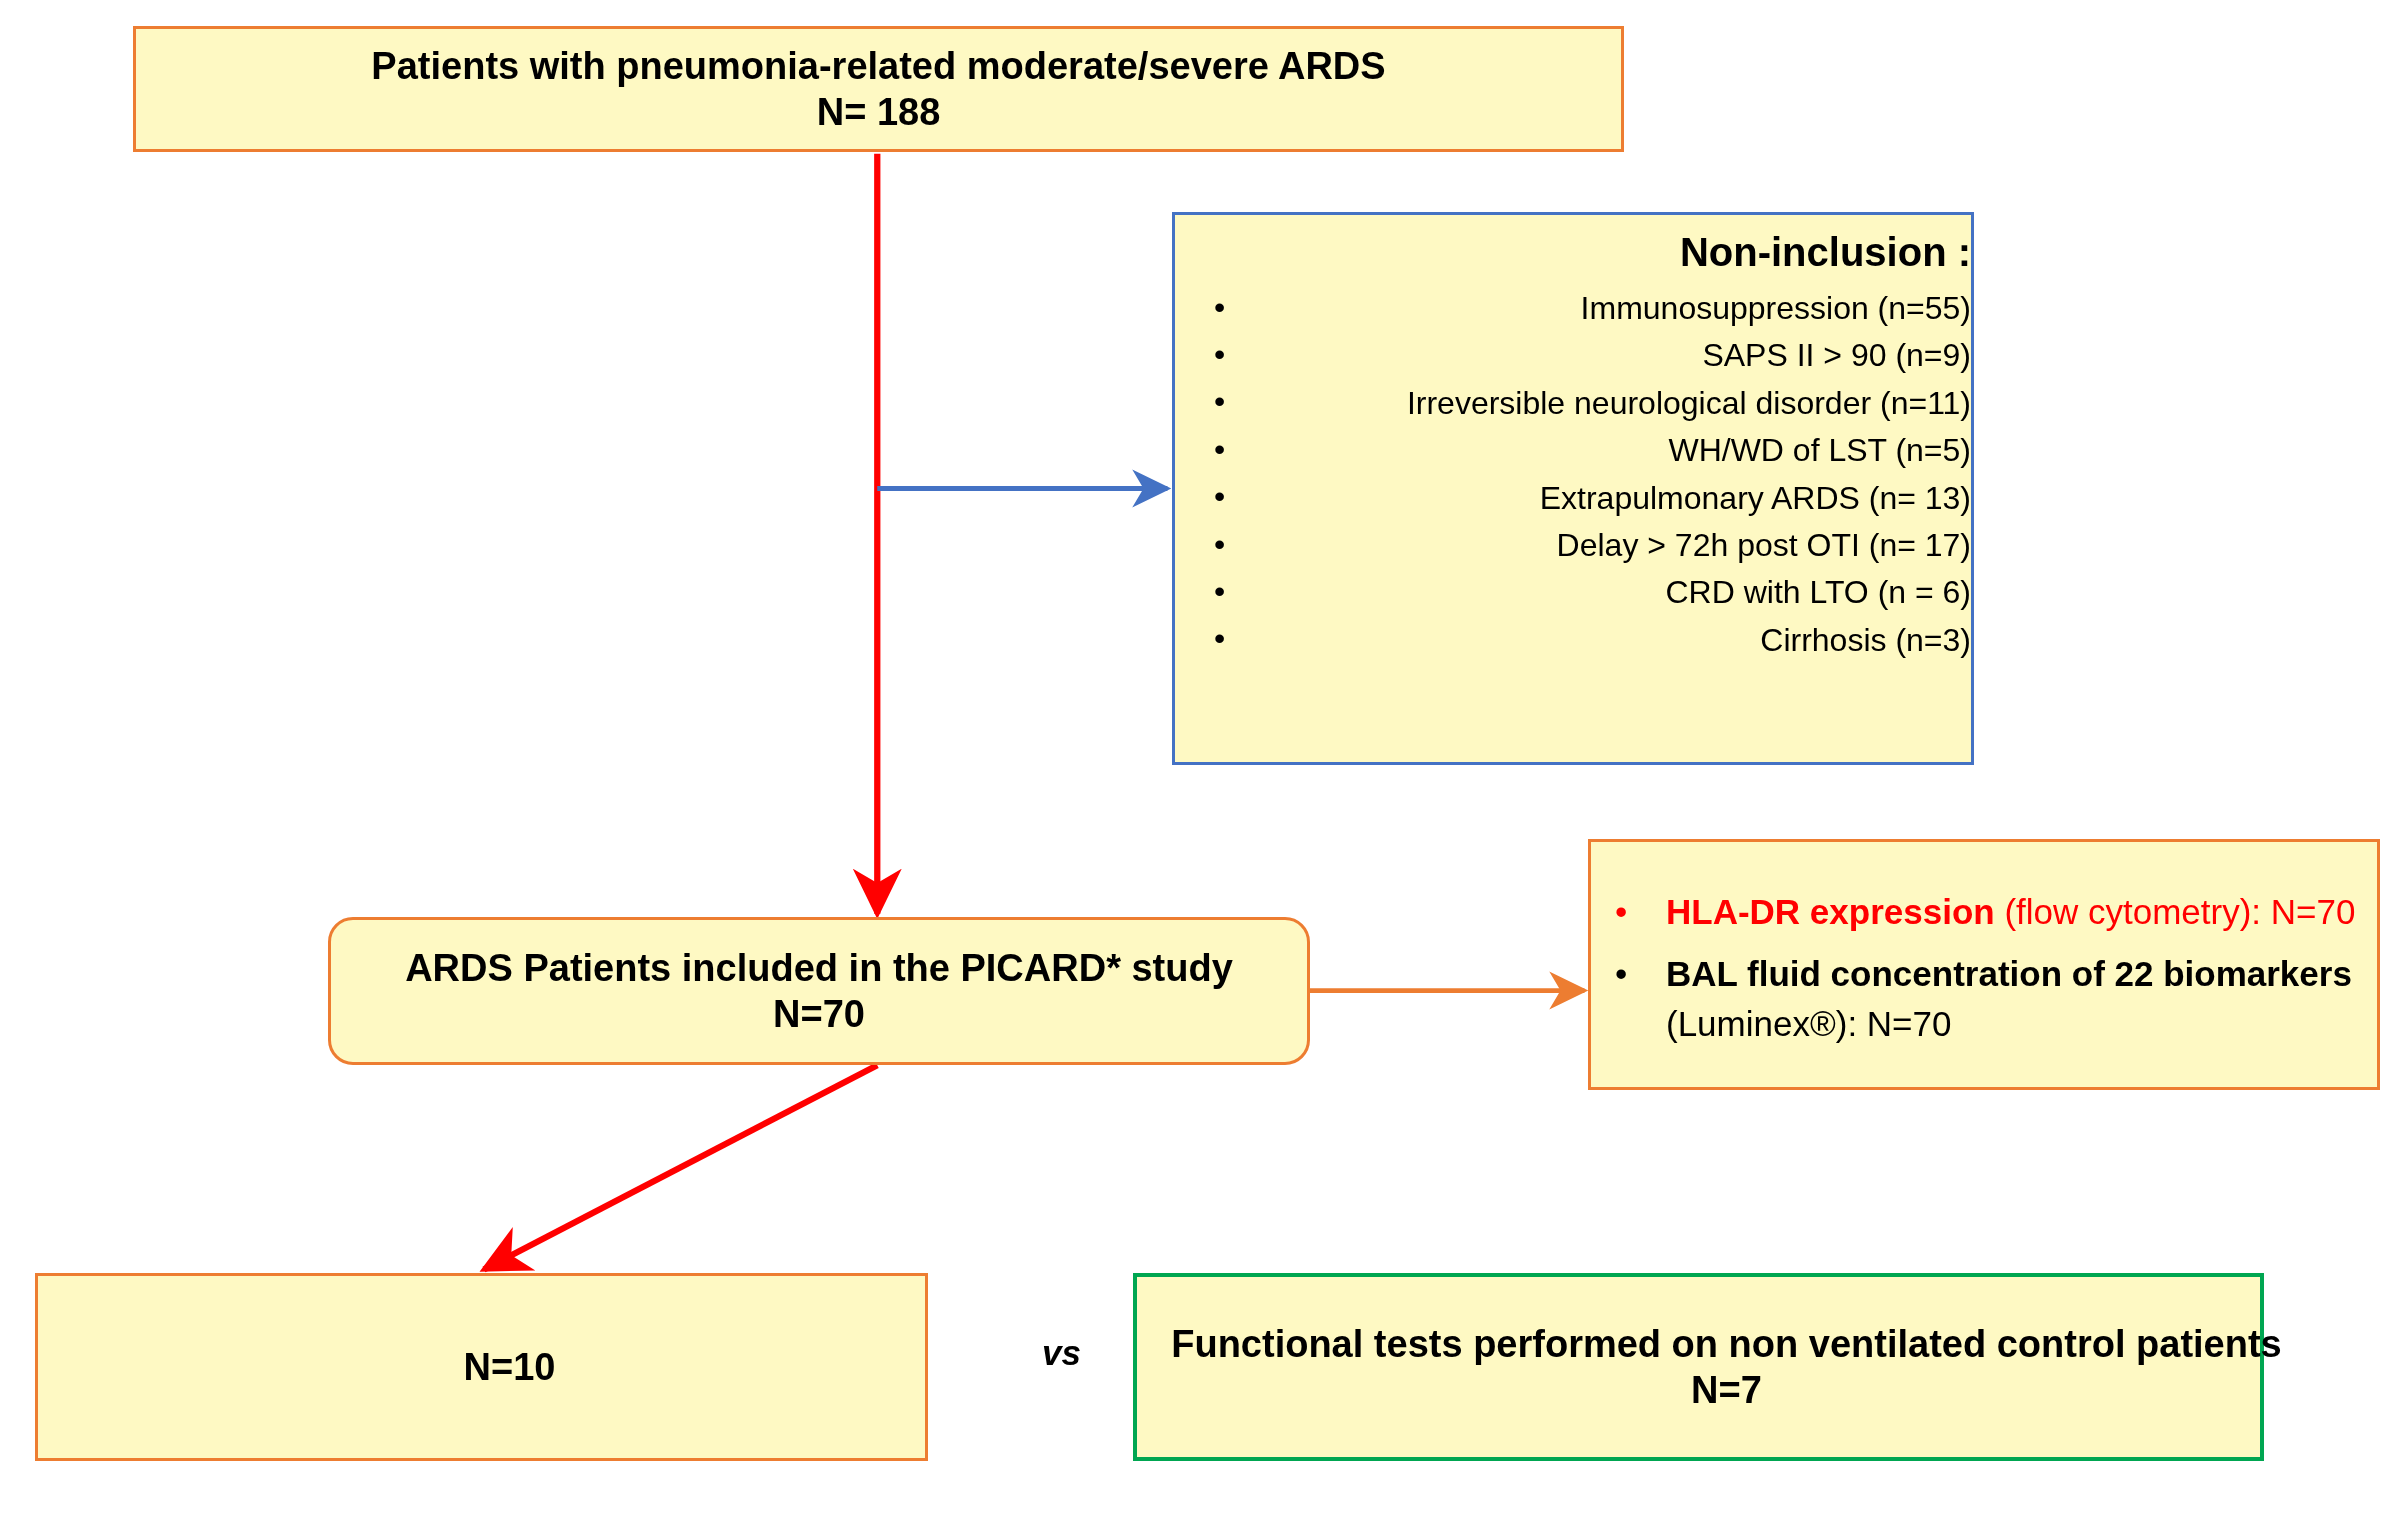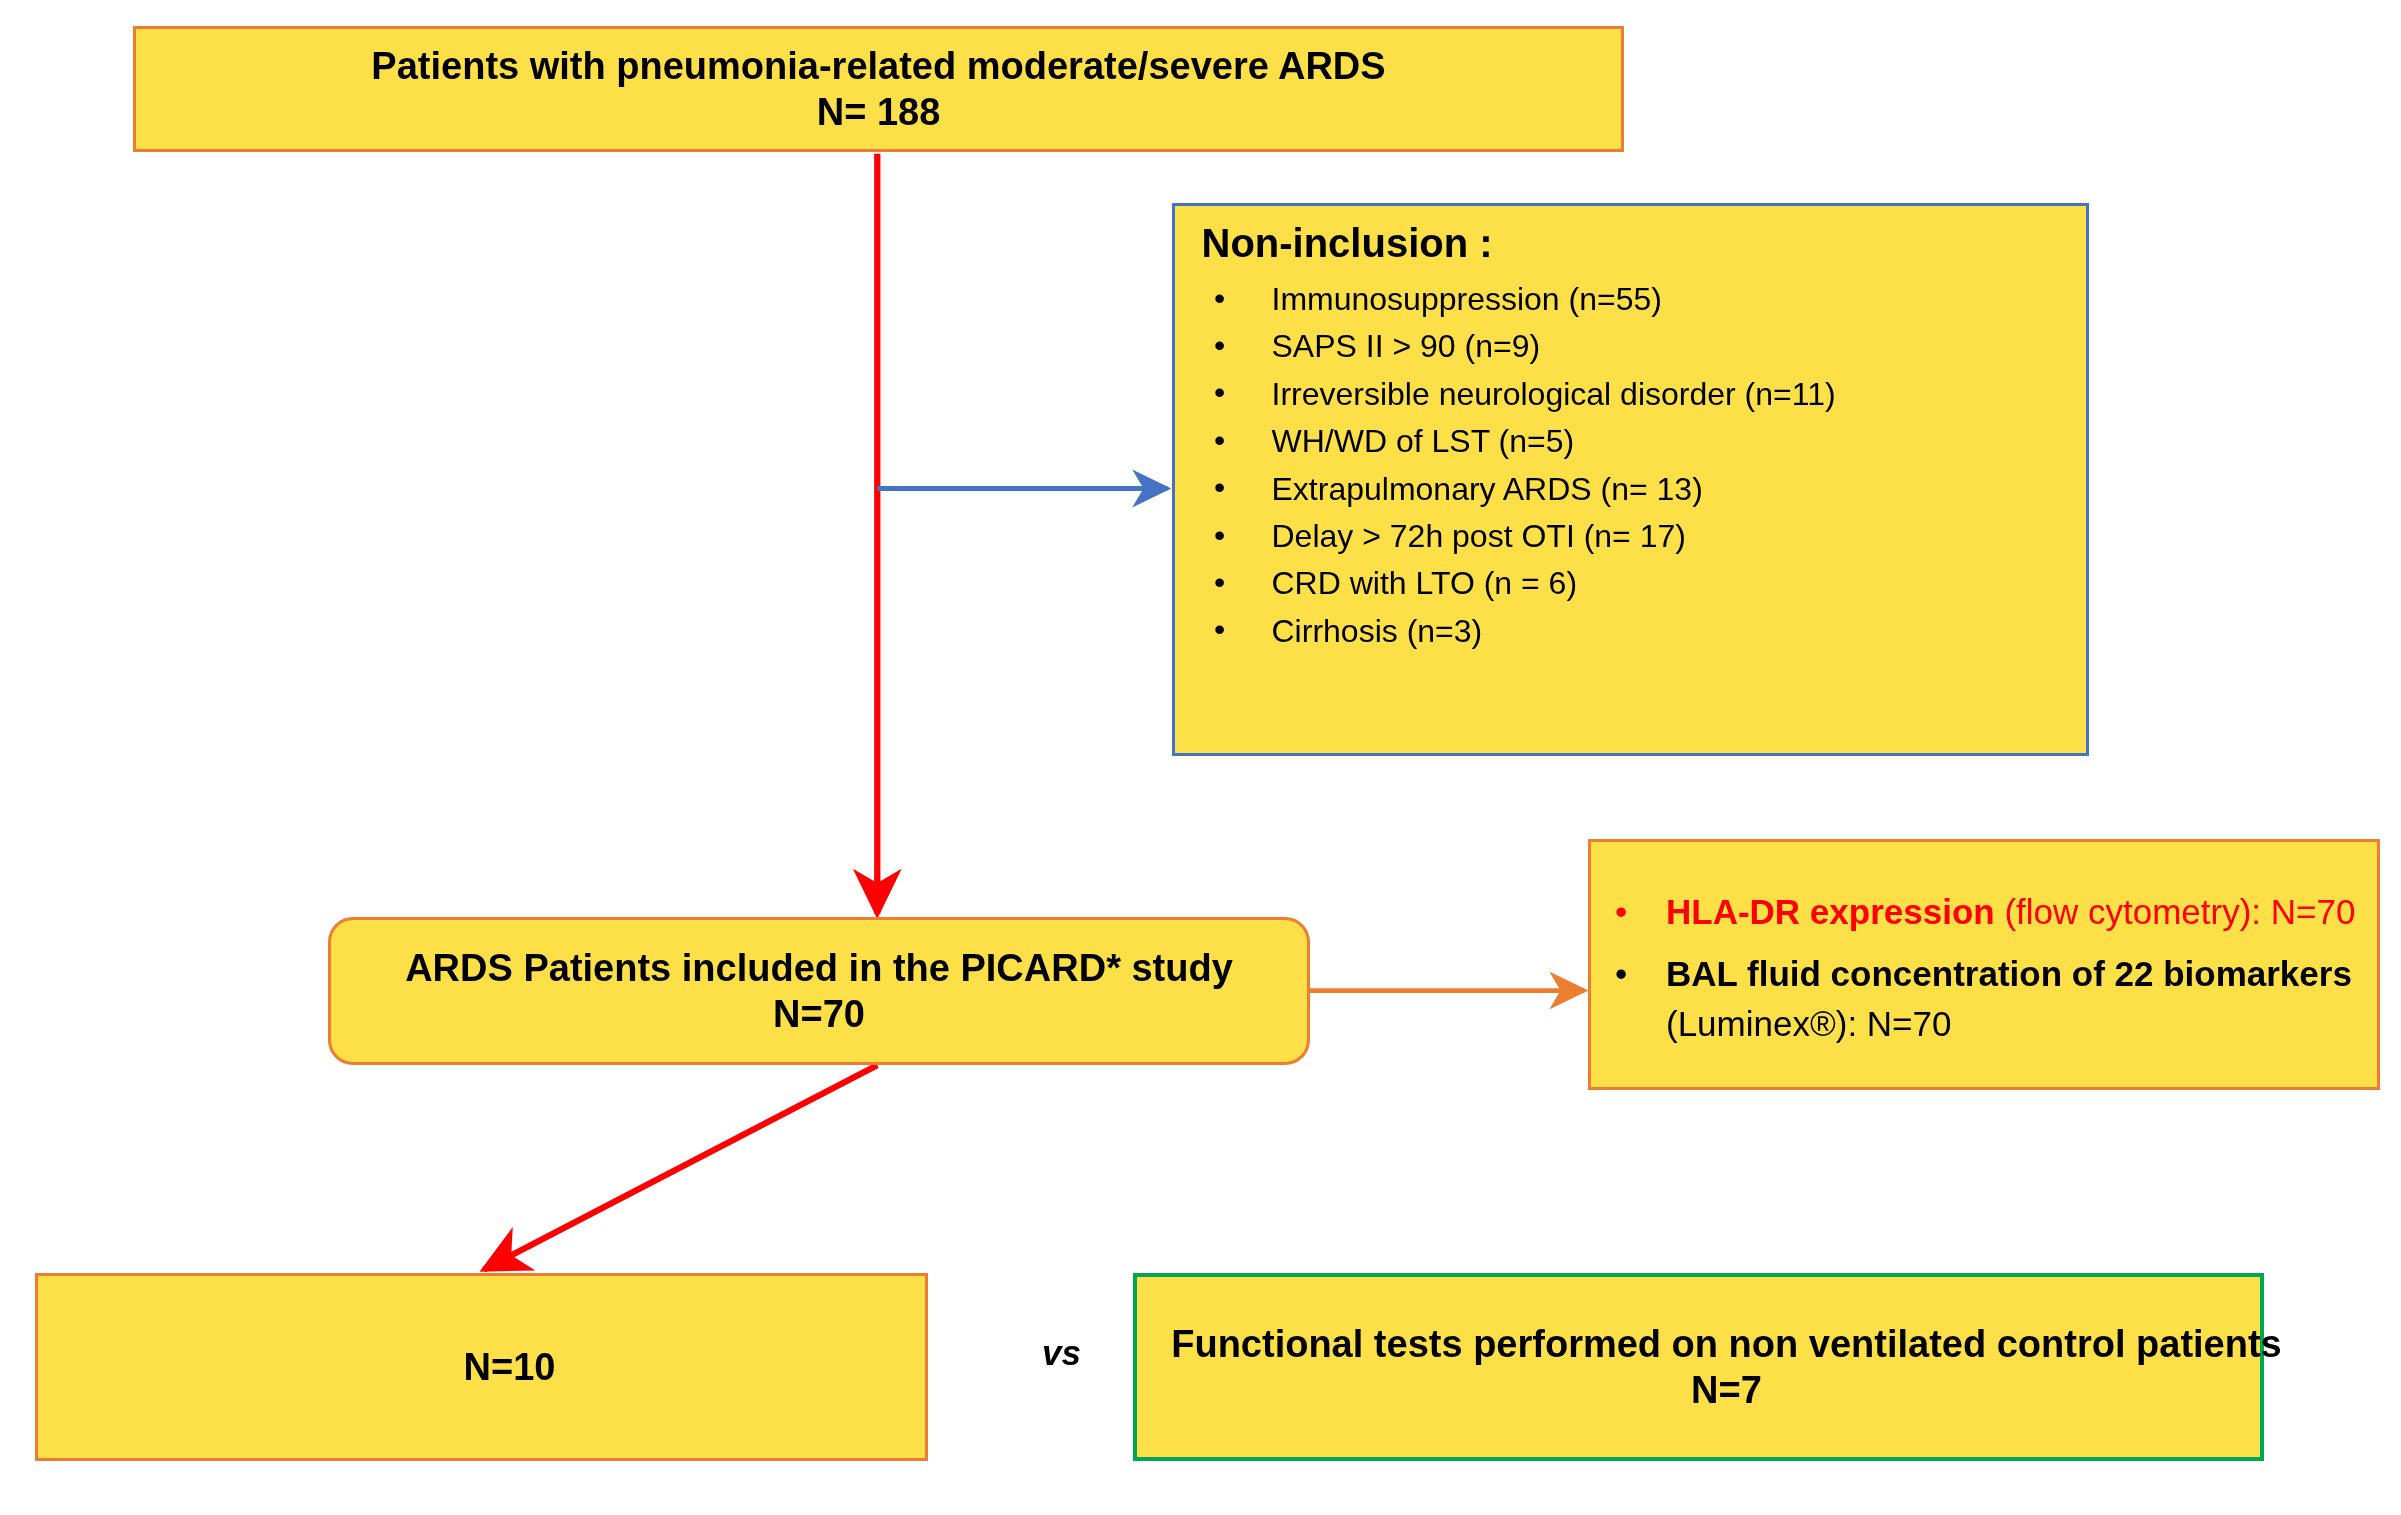--- a/index.html
+++ b/index.html
@@ -13,21 +13,21 @@
   #canvas {
     position: relative;
     width: 2401px;
     height: 1516px;
     background: #ffffff;
     overflow: hidden;
   }
   .box {
     position: absolute;
     box-sizing: border-box;
-    background: #fde047;
+    background: #fef9c3;
   }
   .orange-box { border: 3.5px solid #ED7D31; }
   .blue-box   { border: 3.5px solid #4472C4; }
   .green-box  { border: 4.2px solid #00A651; }
 
   .box-inner {
     width: 100%;
     height: 100%;
     display: flex;
     flex-direction: column;
@@ -150,21 +150,21 @@
     <line x1="1258" y1="1527" x2="694" y2="1820" stroke="#FF0000" stroke-width="9" marker-end="url(#arrow-red)"></line>
   </svg>
 
   <div class="box orange-box" style="left:133px; top:26px; width:1491px; height:126px;">
     <div class="box-inner">
       <div class="title-line">Patients with pneumonia-related moderate/severe ARDS</div>
       <div class="count-line">N= 188</div>
     </div>
   </div>
 
-  <div class="box blue-box" style="left:1172px; top:203px; width:917px; height:553px;">
+  <div class="box blue-box" style="left:1172px; top:212px; width:802px; height:553px;text-align:right;">
     <div style="width:100%;">
       <div class="ni-heading">Non-inclusion :</div>
       <ul class="ni-list">
         <li class="ni-item">
           <span class="bullet">•</span>
           <span>Immunosuppression (n=55)</span>
         </li>
         <li class="ni-item">
           <span class="bullet">•</span>
           <span>SAPS II &gt; 90 (n=9)</span>

